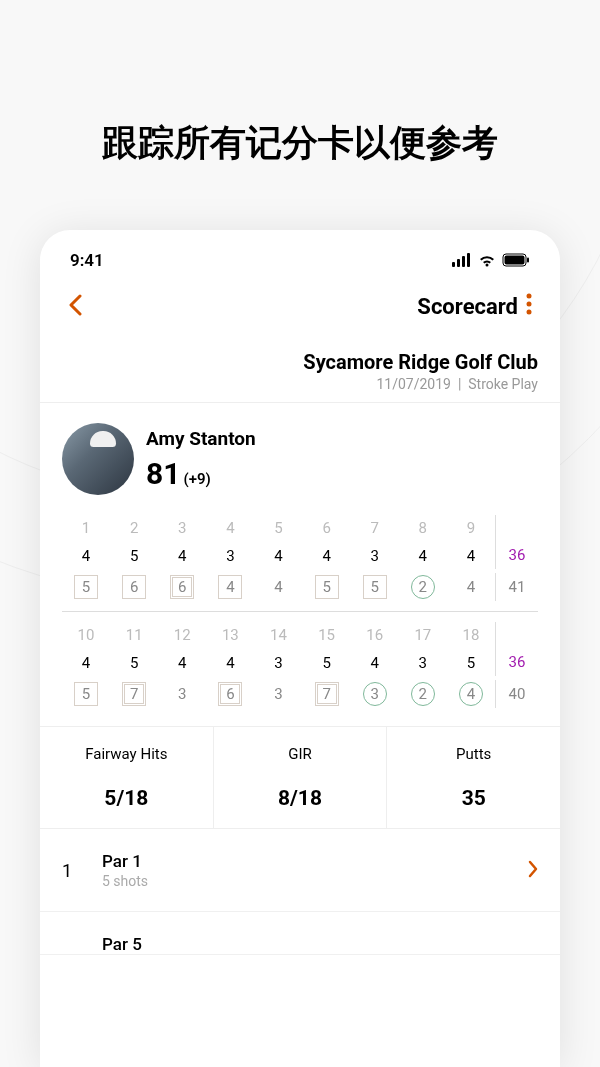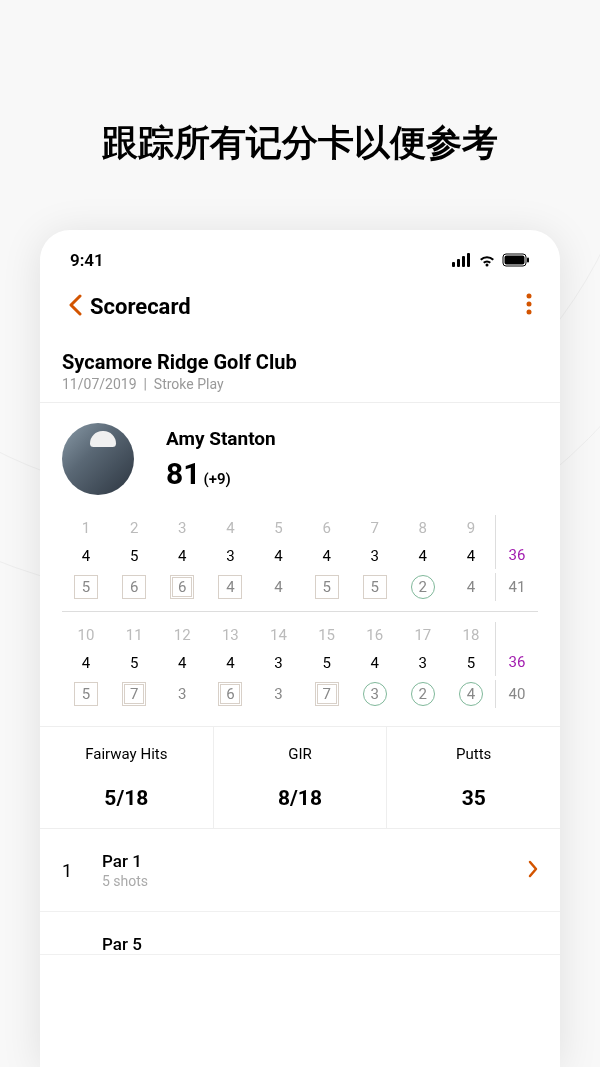--- a/index.html
+++ b/index.html
@@ -12,28 +12,28 @@
     .headline { text-align: center; font-size: 36px; font-weight: 700; color: #000; padding: 119px 20px 40px; position: relative; }
     
     .phone { position: absolute; top: 230px; left: 40px; right: 40px; bottom: 0; background: #fff; border-radius: 30px 30px 0 0; box-shadow: 0 4px 40px rgba(0,0,0,0.1); overflow: hidden; }
     
     .status-bar { display: flex; justify-content: space-between; align-items: center; padding: 20px 30px 10px; }
     .status-time { font-size: 17px; font-weight: 600; }
     .status-icons { display: flex; gap: 6px; align-items: center; }
     
     .nav-bar { display: flex; align-items: center; justify-content: space-between; padding: 10px 20px 15px; }
     .nav-back { color: #d35400; font-size: 28px; font-weight: 300; padding: 0 8px; }
-    .nav-title { font-size: 22px; font-weight: 700; color: #000; flex: 1; text-align: left; }
+    .nav-title { font-size: 22px; font-weight: 700; color: #000; flex: 1; text-align: right; }
     .nav-more { color: #d35400; font-size: 22px; padding: 0 8px; }
     
-    .course-header { padding: 12px 22px 10px; border-bottom: 1px solid #eee; }
+    .course-header { padding: 12px 22px 10px; border-bottom: 1px solid #eee; text-align: right; }
     .course-name { font-size: 20px; font-weight: 700; color: #000; margin-bottom: 2px; }
     .course-meta { font-size: 14px; color: #999; }
     
-    .player-section { display: flex; align-items: center; gap: 32px; padding: 20px 22px 12px; }
+    .player-section { display: flex; align-items: center; gap: 12px; padding: 20px 22px 12px; }
     .avatar { width: 72px; height: 72px; border-radius: 50%; background: linear-gradient(135deg, #8a9ba8 0%, #5a6875 40%, #2c3540 100%); position: relative; overflow: hidden; }
     .avatar::before { content: ''; position: absolute; top: 8px; left: 28px; width: 26px; height: 16px; background: #f0f0f0; border-radius: 14px 14px 4px 4px; }
     .player-info { display: flex; flex-direction: column; }
     .player-name { font-size: 19px; font-weight: 700; color: #000; margin-bottom: 6px; }
     .player-score { display: flex; align-items: baseline; gap: 3px; }
     .score-big { font-size: 30px; font-weight: 700; color: #000; }
     .score-diff { font-size: 15px; font-weight: 600; color: #000; }
     
     .scorecard-grid { padding: 8px 22px 0; }
     .score-row { display: flex; align-items: center; }

